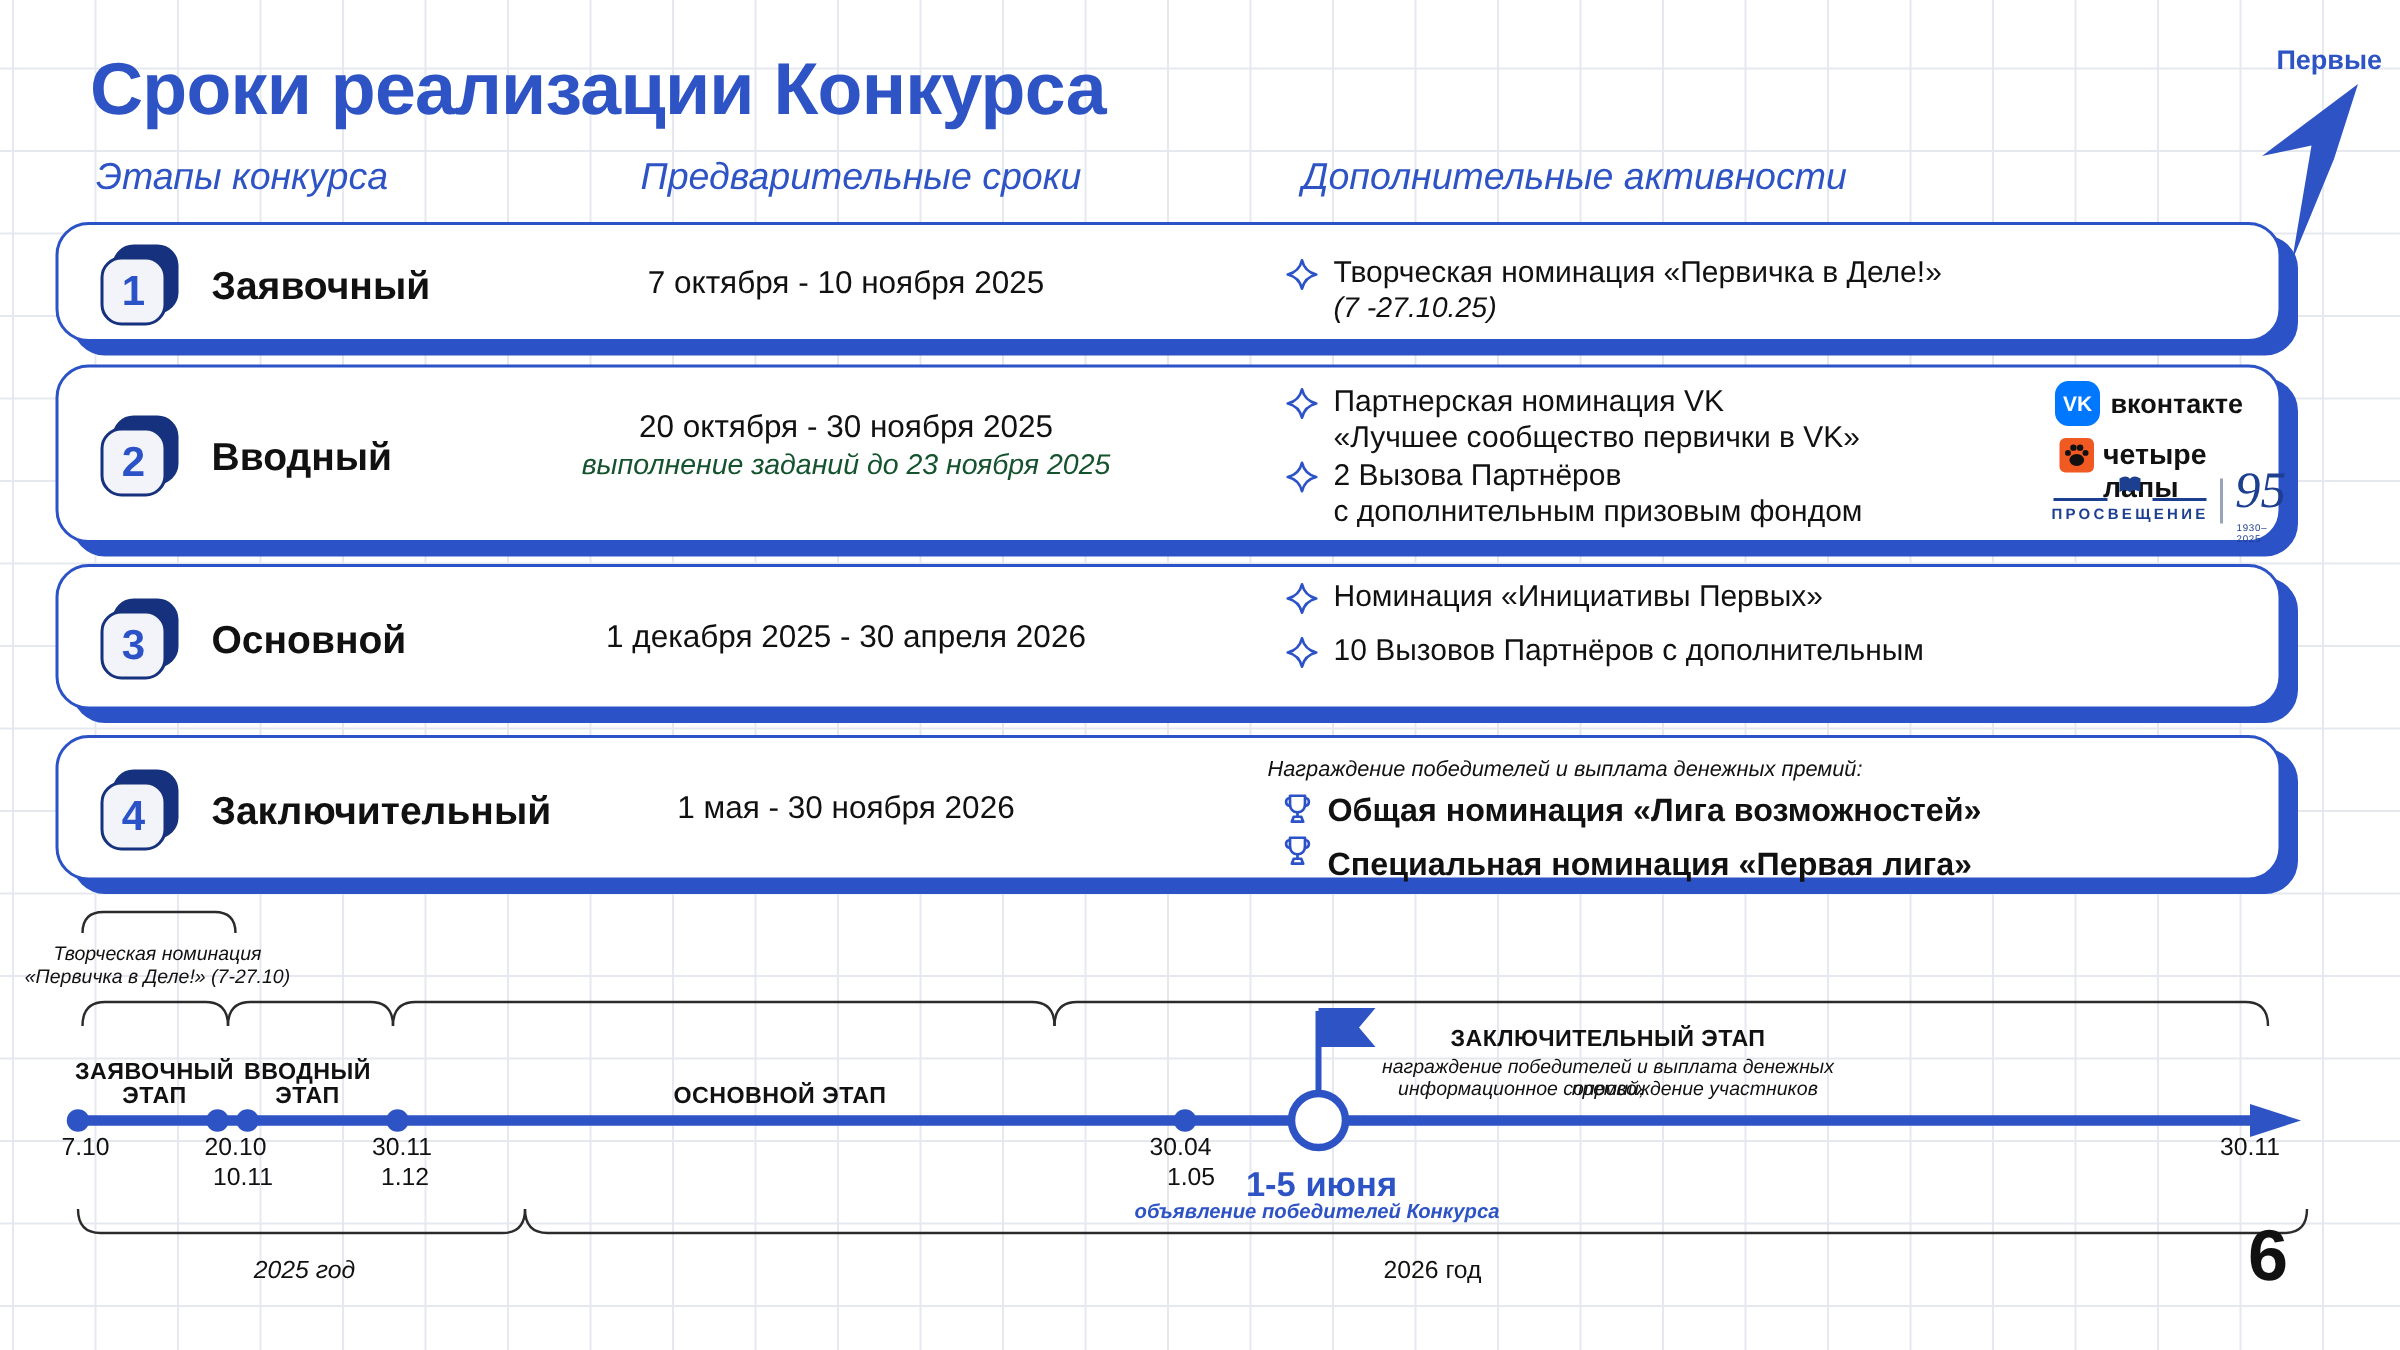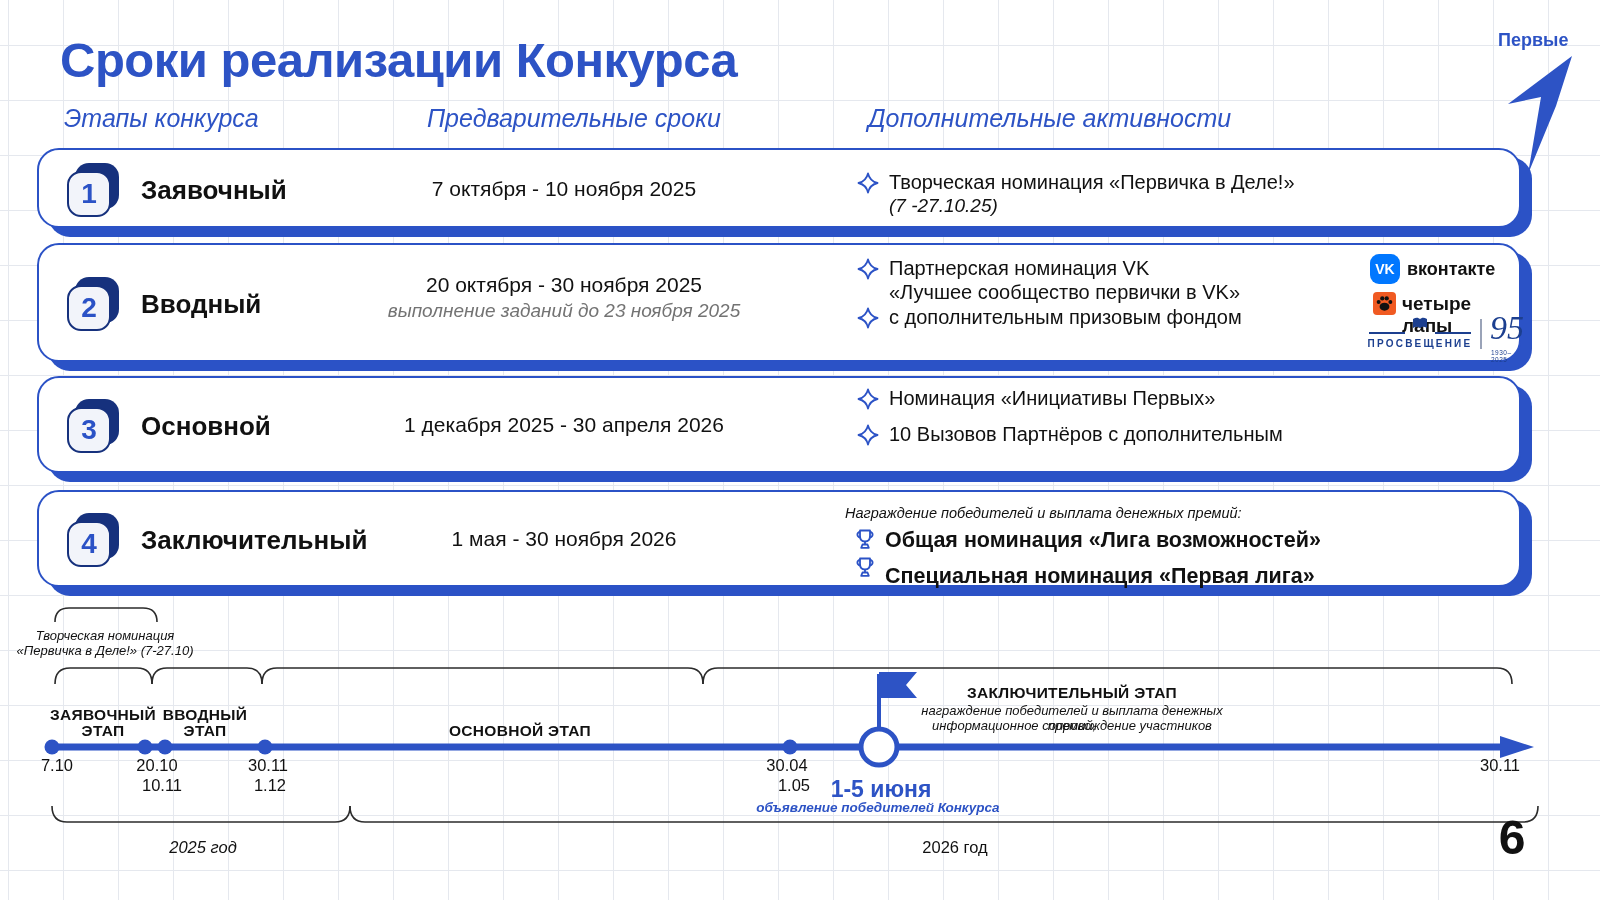--- a/index.html
+++ b/index.html
@@ -12,37 +12,37 @@
       linear-gradient(to bottom, #e5e8ee 1px, transparent 1px);
     background-size:55px 55px;
     background-position:8px -10px;
   }
   .abs { position:absolute; }
   .nowrap { white-space:nowrap; }
 
   .page-title { left:60px; top:32px; font-size:49px; font-weight:bold; color:#2d53c5; letter-spacing:-0.5px; }
   .col-header { top:104px; font-size:25px; font-style:italic; color:#2d53c5; }
 
-  .brand-label { left:1498px; top:30px; width:90px; text-align:left; font-size:18px; font-weight:bold; color:#2d53c5; }
+  .brand-label { left:1498px; top:30px; width:90px; text-align:right; font-size:18px; font-weight:bold; color:#2d53c5; }
 
   .card { position:absolute; left:37px; width:1484px; background:#fff; border:2px solid #2b52c6;
           border-radius:22px; box-shadow:11px 9px 0 #2b52c6; }
   .card1 { top:148px; height:80px; }
   .card2 { top:243px; height:119px; }
   .card3 { top:376px; height:97px; }
   .card4 { top:490px; height:97px; }
 
   .badge { position:absolute; left:28px; width:52px; height:54px; }
   .badge-back { position:absolute; right:0; top:0; width:44px; height:46px; background:#16317d; border-radius:14px; }
   .badge-front { position:absolute; left:0; bottom:0; width:44px; height:46px; background:#f2f4fa;
                  border:2px solid #16317d; border-radius:14px; display:flex; align-items:center; justify-content:center;
                  color:#2b52c6; font-size:28px; font-weight:bold; }
   .stage-name { position:absolute; left:102px; font-size:26px; font-weight:bold; color:#111; white-space:nowrap; }
   .date-block { position:absolute; left:310px; width:430px; text-align:center; font-size:21px; color:#111; white-space:nowrap; }
-  .date-note  { position:absolute; left:310px; width:430px; text-align:center; font-size:19px; font-style:italic; color:#737373; white-space:nowrap; }
+  .date-note  { position:absolute; left:310px; width:430px; text-align:center; font-size:19px; font-style:italic; color:#14532d; white-space:nowrap; }
 
   .diamond { position:absolute; width:22px; height:22px; }
   .bullet-text { position:absolute; font-size:20px; line-height:24px; color:#111; white-space:nowrap; }
   .note-italic { font-style:italic; font-size:19px; }
 
   .award-header { position:absolute; font-size:14.5px; font-style:italic; color:#111; white-space:nowrap; }
   .trophy { position:absolute; width:24px; height:24px; }
   .award-line { position:absolute; font-size:21.5px; font-weight:bold; color:#111; white-space:nowrap; }
 
   .logo-vk-icon { position:absolute; left:1331px; top:9px; width:30px; height:30px; background:#0077ff; border-radius:9px;
@@ -118,20 +118,21 @@
     <div class="bullet-text" style="left:850px;top:11px;">
       <div>Партнерская номинация VK</div>
       <div>«Лучшее сообщество первички в VK»</div>
     </div>
     <span class="diamond" style="left:818px;top:62px;">
       <svg width="22" height="22" viewBox="0 0 22 22">
           <path d="M11 1.5 C12.3 7 15 9.7 20.5 11 C15 12.3 12.3 15 11 20.5 C9.7 15 7 12.3 1.5 11 C7 9.7 9.7 7 11 1.5 Z" fill="#fff" stroke="#2b52c6" stroke-width="1.8" stroke-linejoin="round"></path>
         </svg>
     </span>
     <div class="bullet-text" style="left:850px;top:60px;">
+      <div>2 Вызова Партнёров</div>
       <div>с дополнительным призовым фондом</div>
     </div>
 
     <div class="logo-vk-icon">VK</div>
     <div class="logo-vk-label">вконтакте</div>
 
     <div class="logo-paw-icon">
       <svg width="19" height="19" viewBox="0 0 24 24">
         <circle cx="4.6" cy="10" r="2.5" fill="#111"></circle>
           <circle cx="9.2" cy="5.6" r="2.7" fill="#111"></circle>

